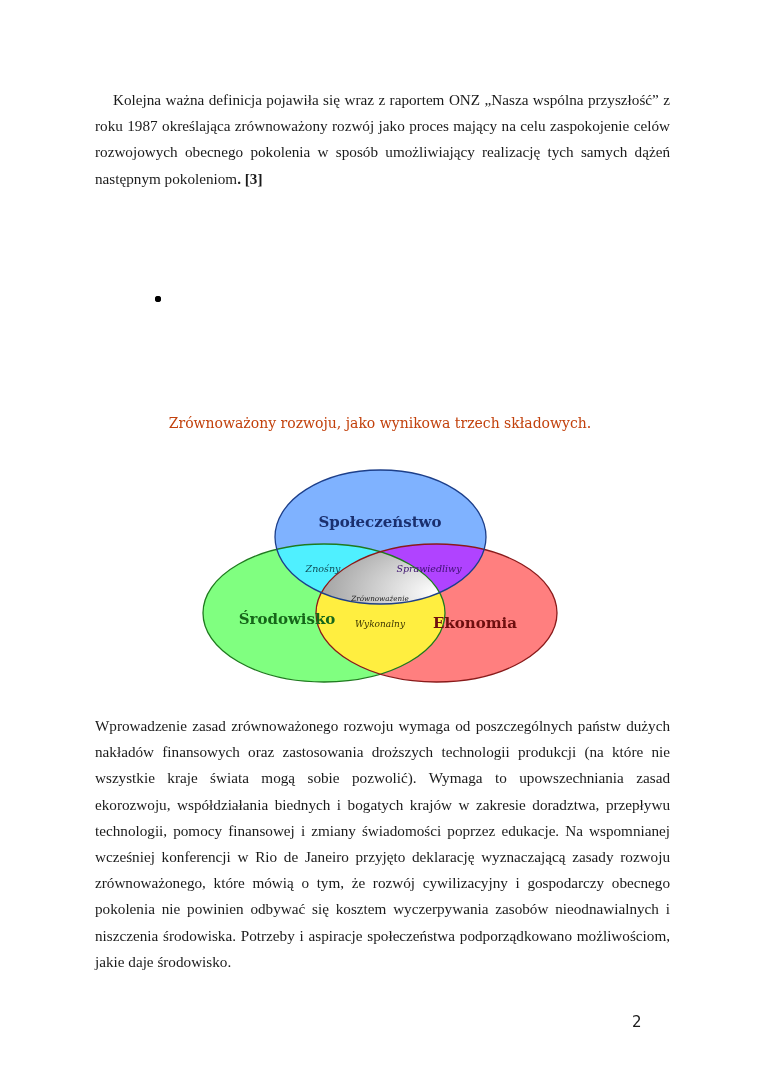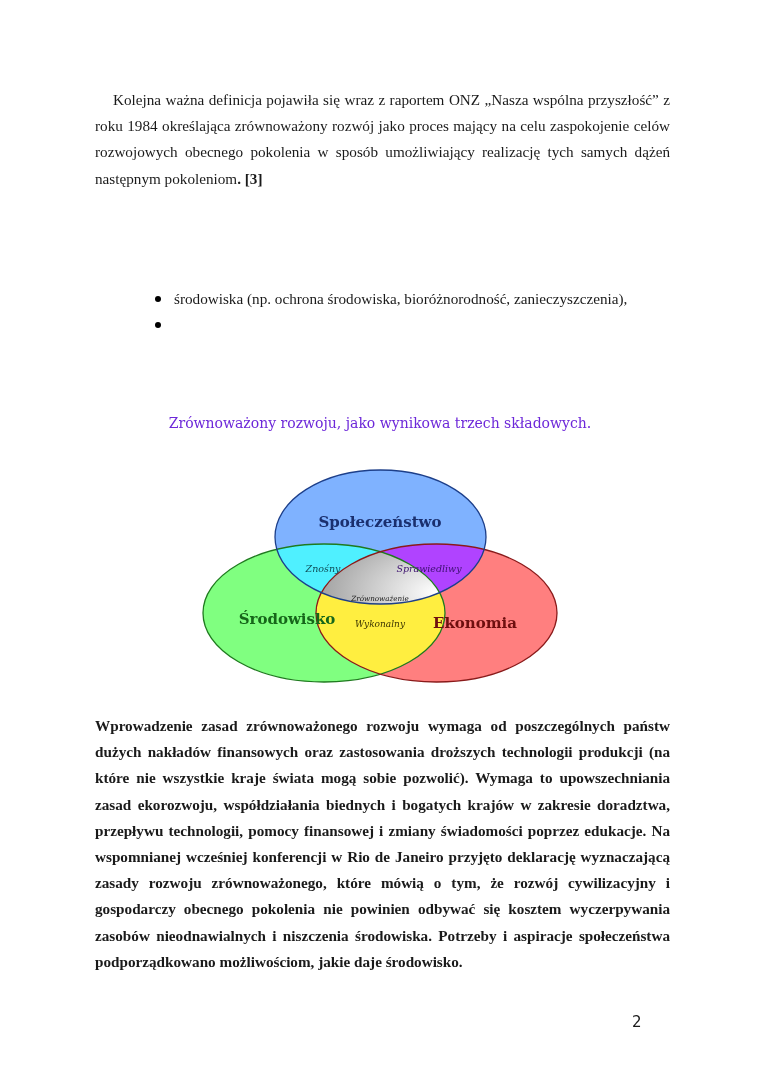--- a/index.html
+++ b/index.html
@@ -8,52 +8,52 @@
       position: absolute; left: 0; top: 0; width: 760px; height: 1075px;
       font-family: "Liberation Serif", serif; color: #1a1a1a;
       font-size: 15.2px;
     }
     .para {
       position: absolute; left: 95px; width: 575px;
       line-height: 26.2px; text-align: justify; margin: 0;
     }
     .p1 { top: 87px; text-indent: 18px; }
     .p2 { top: 231px; text-indent: 38px; }
-    .p3 { top: 713px; font-weight: bold; }
+    .p3 { top: 713px; }
     .ref-bold { font-weight: bold; }
     .bullets {
       position: absolute; left: 155px; top: 286px; width: 515px;
       margin: 0; padding: 0; list-style: none; line-height: 26.2px;
     }
     .bullets li { position: relative; padding-left: 19px; text-align: justify; }
     .bullet-dot {
       position: absolute; left: 0; top: 10px; width: 6px; height: 6px;
       background: #000; border-radius: 50%;
     }
     .caption {
       position: absolute; left: 0; width: 760px; top: 415px;
       text-align: center; font-family: "DejaVu Serif", serif; font-size: 14px;
-      color: #6d28d9;
+      color: #c2410c;
     }
     .figure { position: absolute; left: 200px; top: 462px; width: 362px; height: 226px; }
     .page-number {
       position: absolute; left: 632px; top: 1013px;
       font-family: "DejaVu Sans", sans-serif; font-size: 15px; color: #1a1a1a;
     }
   </style>
 </head>
 <body>
 
 <div class="page">
 
-  <p class="para p1"><span>Kolejna ważna definicja pojawiła się wraz z raportem ONZ „Nasza wspólna przyszłość” z roku 1984 określająca zrównoważony rozwój jako proces mający na celu zaspokojenie celów rozwojowych obecnego pokolenia w sposób umożliwiający realizację tych samych dążeń następnym pokoleniom</span><span class="ref-bold">. [3]</span></p>
+  <p class="para p1"><span>Kolejna ważna definicja pojawiła się wraz z raportem ONZ „Nasza wspólna przyszłość” z roku 1987 określająca zrównoważony rozwój jako proces mający na celu zaspokojenie celów rozwojowych obecnego pokolenia w sposób umożliwiający realizację tych samych dążeń następnym pokoleniom</span><span class="ref-bold">. [3]</span></p>
 
 
   <ul class="bullets">
-    <li><span class="bullet-dot"></span><span>środowiska (np. ochrona środowiska, bioróżnorodność, zanieczyszczenia),</span></li>
+    <li><span class="bullet-dot"></span></li>
     <li><span class="bullet-dot"></span></li>
   </ul>
 
   <div class="caption">Zrównoważony rozwoju, jako wynikowa trzech składowych.</div>
 
   <svg class="figure" viewBox="200 462 362 226" width="362" height="226" xmlns="http://www.w3.org/2000/svg">
     <defs>
       <ellipse id="e-blue" cx="380.5" cy="537" rx="105.5" ry="67"></ellipse>
       <ellipse id="e-green" cx="324" cy="613" rx="121" ry="69"></ellipse>
       <ellipse id="e-red" cx="436.5" cy="613" rx="120.5" ry="69"></ellipse>

